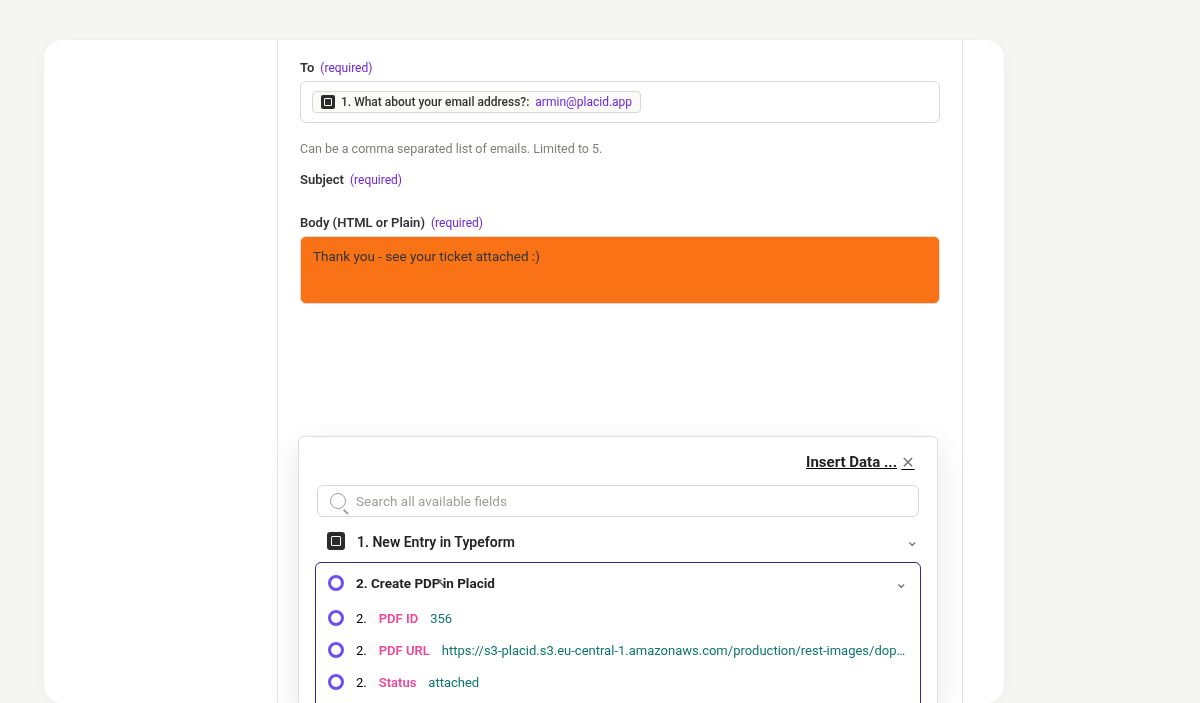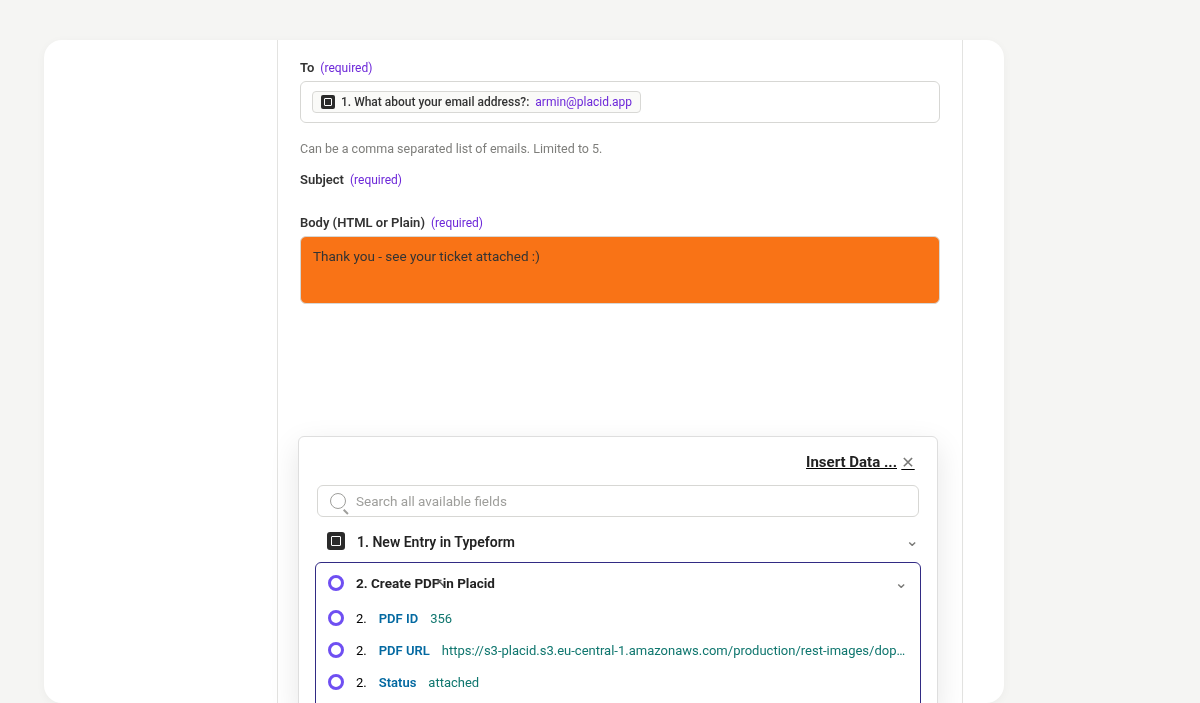--- a/index.html
+++ b/index.html
@@ -195,21 +195,21 @@
   .cursor-ico {
     position:absolute; left:80px; top:1px;
     font-size:12px; color:#555;
   }
   .exp-item {
     display:flex;align-items:center;gap:12px;
     padding:8px 12px;
     font-size:13px;
     white-space:nowrap; overflow:hidden;
   }
-  .exp-item .k { font-weight:600; color:#0369a1; }
+  .exp-item .k { font-weight:600; color:#ec4899; }
   .exp-item .v { color:#0f766e; overflow:hidden;text-overflow:ellipsis;}
 </style>
 </head>
 <body>
 
 <div class="card">
   <div class="panel">
 
     <div class="field-group">
       <div class="label-row">

